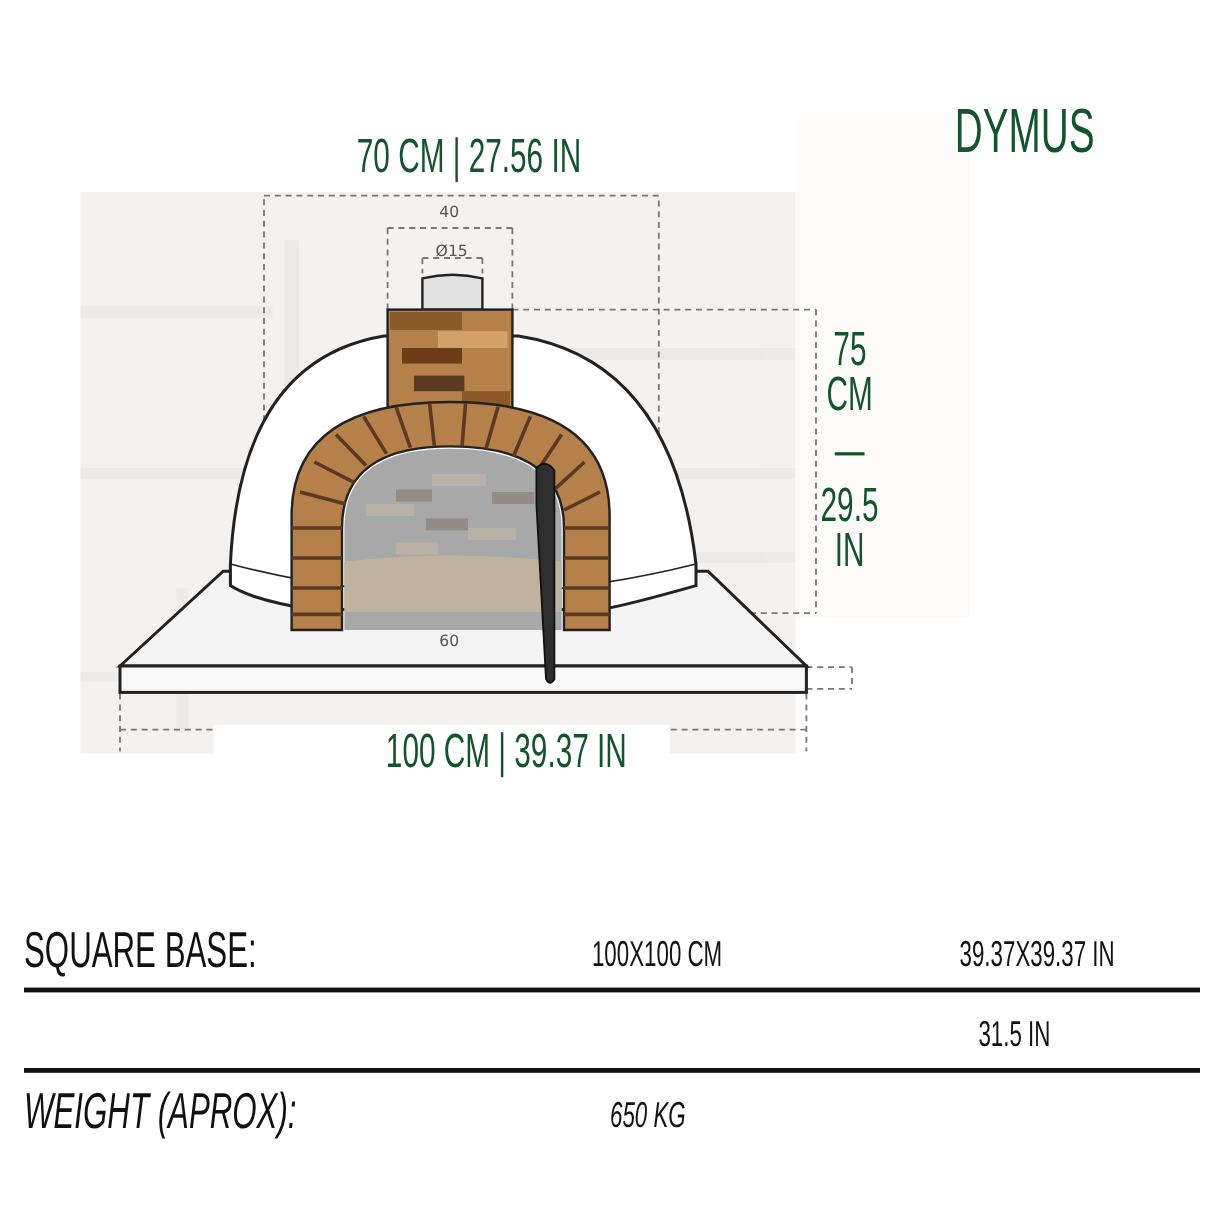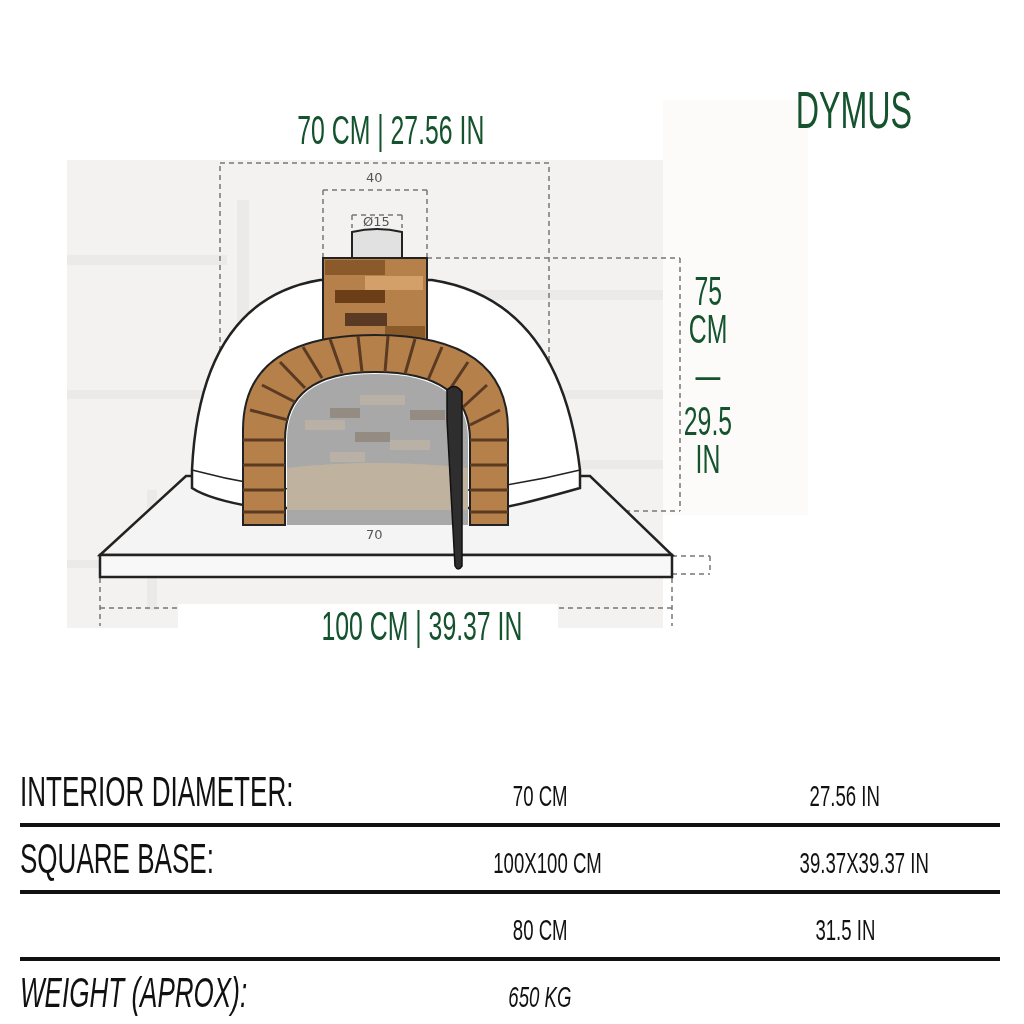--- a/index.html
+++ b/index.html
@@ -136,22 +136,22 @@
     </g>
     <path d="M287,468 Q375,458 468,468 L468,510 L287,510 Z" fill="#bfb3a0"></path>
   </g>
 
   <g>
     <path d="M447,390 Q455,382 462,392 L462,566 Q458,572 455,566 L447,420 Z" fill="#2e2e2e" stroke="#111" stroke-width="1.5"></path>
   </g>
 </svg>
 
 <div class="small-dim" style="left:366px;top:170px;">40</div>
-<div class="small-dim" style="left:363px;top:202px;margin-top:12px;">Ø15</div>
-<div class="small-dim" style="left:366px;top:527px;">70</div>
+<div class="small-dim" style="left:363px;top:202px;">Ø15</div>
+<div class="small-dim" style="left:366px;top:527px;">60</div>
 
 <div id="top-dim" class="txt">
   <span class="narrow">70 CM | 27.56 IN</span>
 </div>
 <div id="title" class="txt">
   <span class="narrow">DYMUS</span>
 </div>
 <div id="bottom-dim-bg"></div>
 <div id="bottom-dim" class="txt">
   <span class="narrow">100 CM | 39.37 IN</span>
@@ -159,30 +159,24 @@
 <div id="height-dim" class="txt">
   <span class="line"><span class="narrow">75</span></span>
   <span class="line"><span class="narrow">CM</span></span>
   <span class="line" style="margin:8px 0;"><span class="narrow">—</span></span>
   <span class="line"><span class="narrow">29.5</span></span>
   <span class="line"><span class="narrow">IN</span></span>
 </div>
 
 <div id="spec-table">
   <div class="spec-row">
-    <div class="spec-label"><span class="narrow-l">INTERIOR DIAMETER:</span></div>
-    <div class="spec-cm"><span class="narrow">70 CM</span></div>
-    <div class="spec-in"><span class="narrow">27.56 IN</span></div>
-  </div>
-  <div class="spec-row">
     <div class="spec-label"><span class="narrow-l">SQUARE BASE:</span></div>
     <div class="spec-cm"><span class="narrow">100X100 CM</span></div>
     <div class="spec-in"><span class="narrow">39.37X39.37 IN</span></div>
   </div>
   <div class="spec-row">
-    <div class="spec-cm"><span class="narrow">80 CM</span></div>
     <div class="spec-in"><span class="narrow">31.5 IN</span></div>
   </div>
   <div class="spec-row">
     <div class="spec-label"><span class="narrow-l">WEIGHT (APROX):</span></div>
     <div class="spec-cm"><span class="narrow">650 KG</span></div>
   </div>
 </div>
 
 </body></html>

